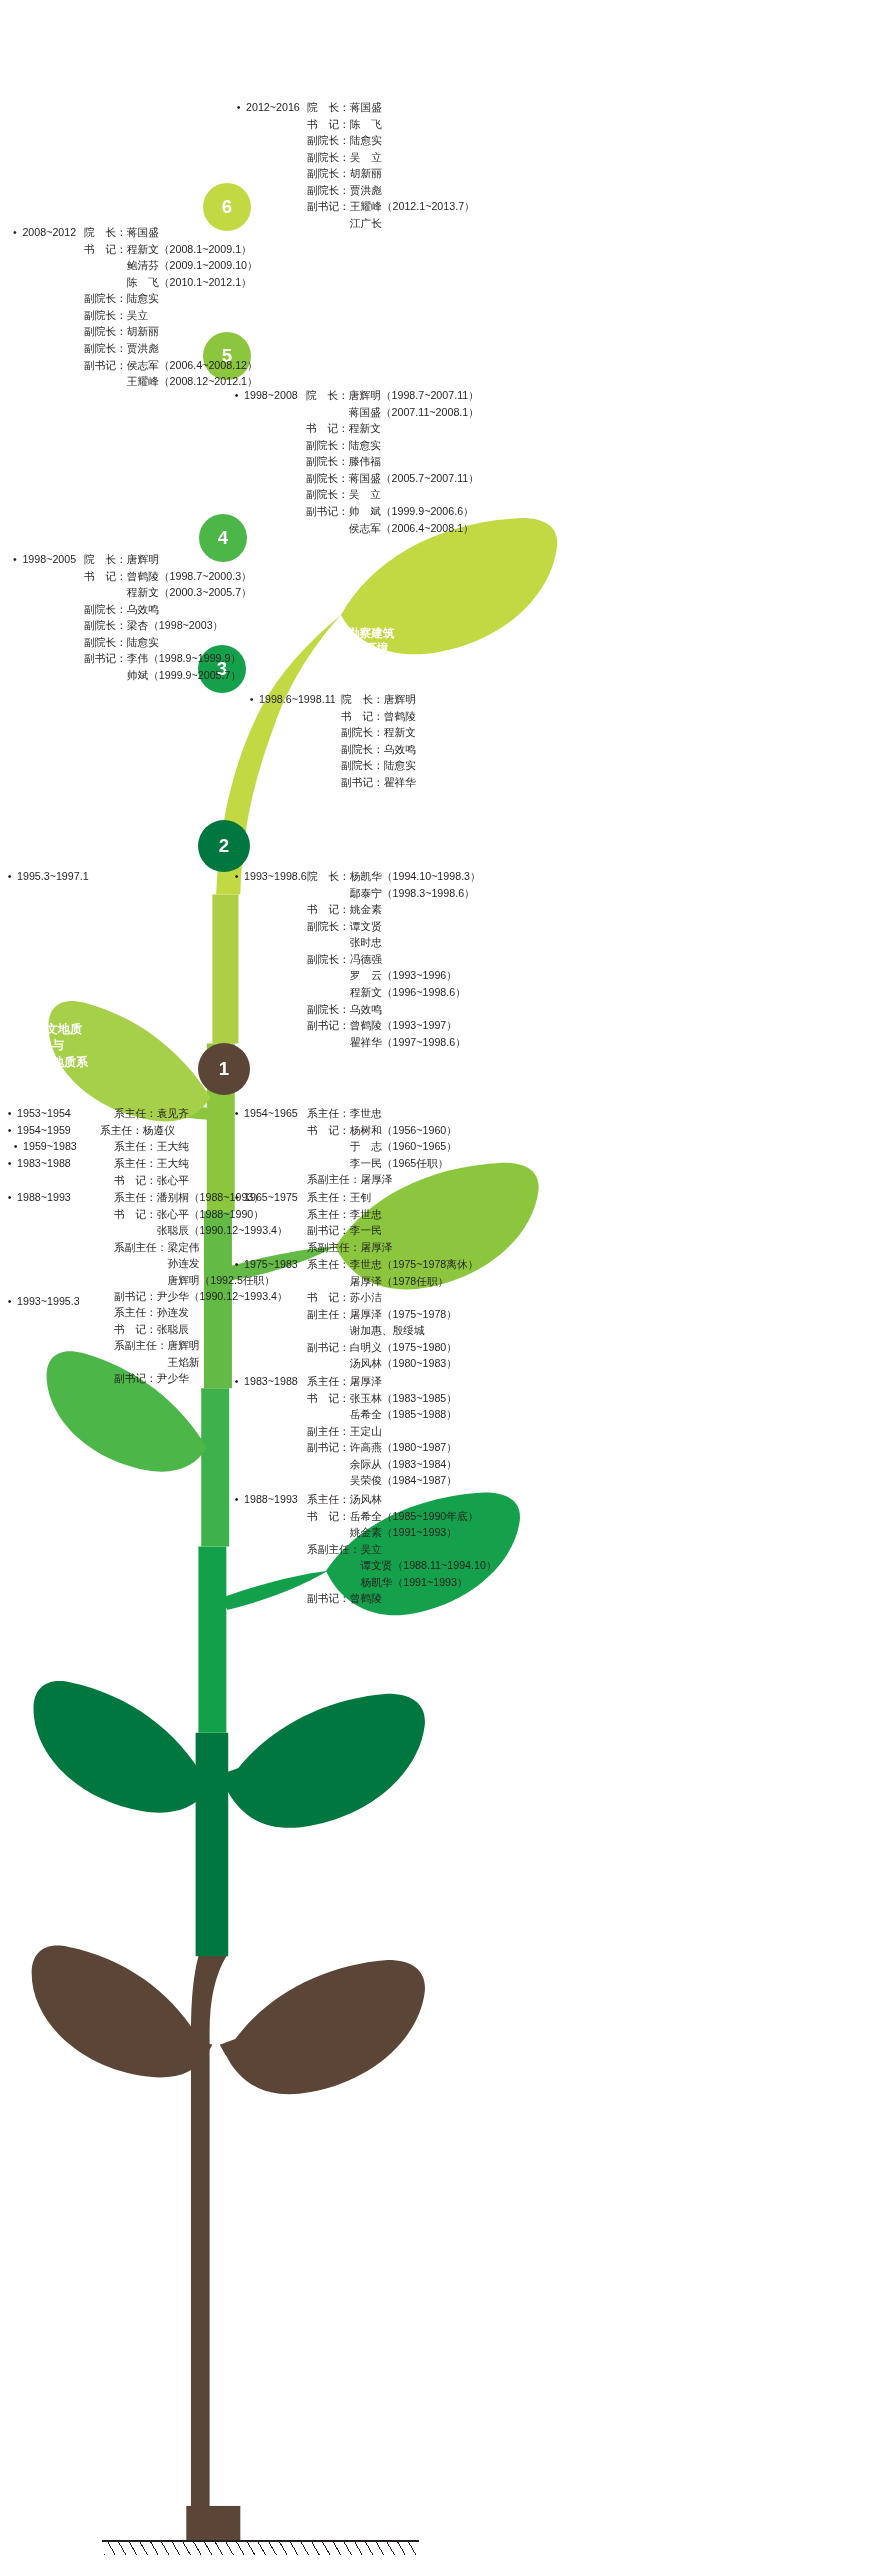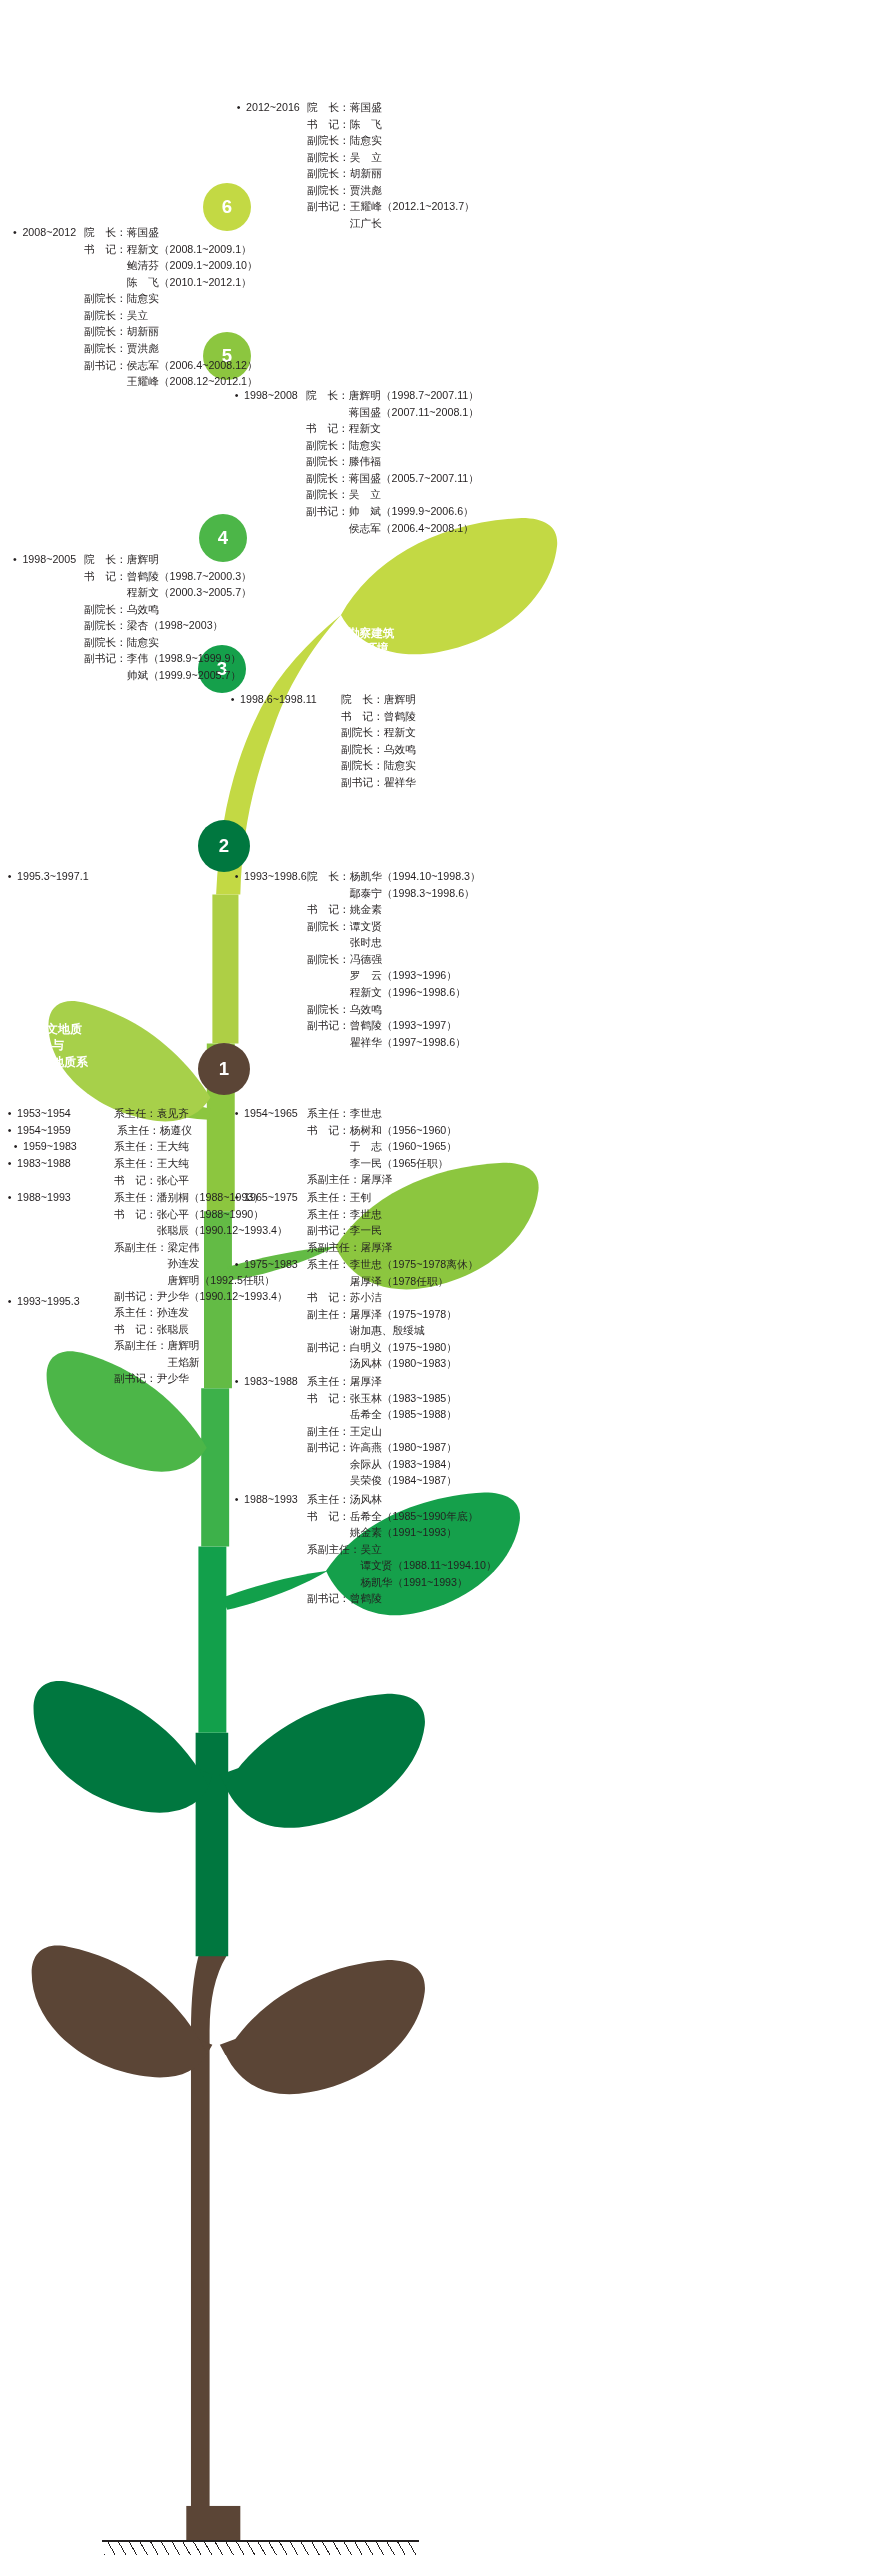--- a/index.html
+++ b/index.html
@@ -160,21 +160,21 @@
   <div class="txt bullet" style="left:22.4px;top:551px;">1998~2005</div>
   <div class="txt" style="left:84px;top:551px;">院　长：唐辉明
 书　记：曾鹤陵（1998.7~2000.3）
 　　　　程新文（2000.3~2005.7）
 副院长：乌效鸣
 副院长：梁杏（1998~2003）
 副院长：陆愈实
 副书记：李伟（1998.9~1999.9）
 　　　　帅斌（1999.9~2005.7）</div>
 
-  <div class="txt bullet" style="left:240px;top:691px;">1998.6~1998.11</div>
+  <div class="txt bullet" style="left:259px;top:691px;">1998.6~1998.11</div>
   <div class="txt" style="left:341px;top:691px;">院　长：唐辉明
 书　记：曾鹤陵
 副院长：程新文
 副院长：乌效鸣
 副院长：陆愈实
 副书记：瞿祥华</div>
 
   <div class="txt bullet" style="left:17px;top:868px;">1995.3~1997.1</div>
 
   <div class="txt bullet" style="left:244px;top:868px;">1993~1998.6</div>
@@ -188,21 +188,21 @@
 　　　　程新文（1996~1998.6）
 副院长：乌效鸣
 副书记：曾鹤陵（1993~1997）
 　　　　瞿祥华（1997~1998.6）</div>
 
   <div>
     <div class="txt bullet" style="left:17px;top:1105px;">1953~1954</div>
     <div class="txt" style="left:114px;top:1105px;">系主任：袁见齐</div>
 
     <div class="txt bullet" style="left:17px;top:1122px;">1954~1959</div>
-    <div class="txt" style="left:117px;top:1122px;">系主任：杨遵仪</div>
+    <div class="txt" style="left:100px;top:1122px;">系主任：杨遵仪</div>
 
     <div class="txt bullet" style="left:17px;top:1138px;margin-left:6px;">1959~1983</div>
     <div class="txt" style="left:114px;top:1138px;">系主任：王大纯</div>
 
     <div class="txt bullet" style="left:17px;top:1155px;">1983~1988</div>
     <div class="txt" style="left:114px;top:1155px;">系主任：王大纯
 书　记：张心平</div>
 
     <div class="txt bullet" style="left:17px;top:1189px;">1988~1993</div>
     <div class="txt" style="left:114px;top:1189px;">系主任：潘别桐（1988~1993）

